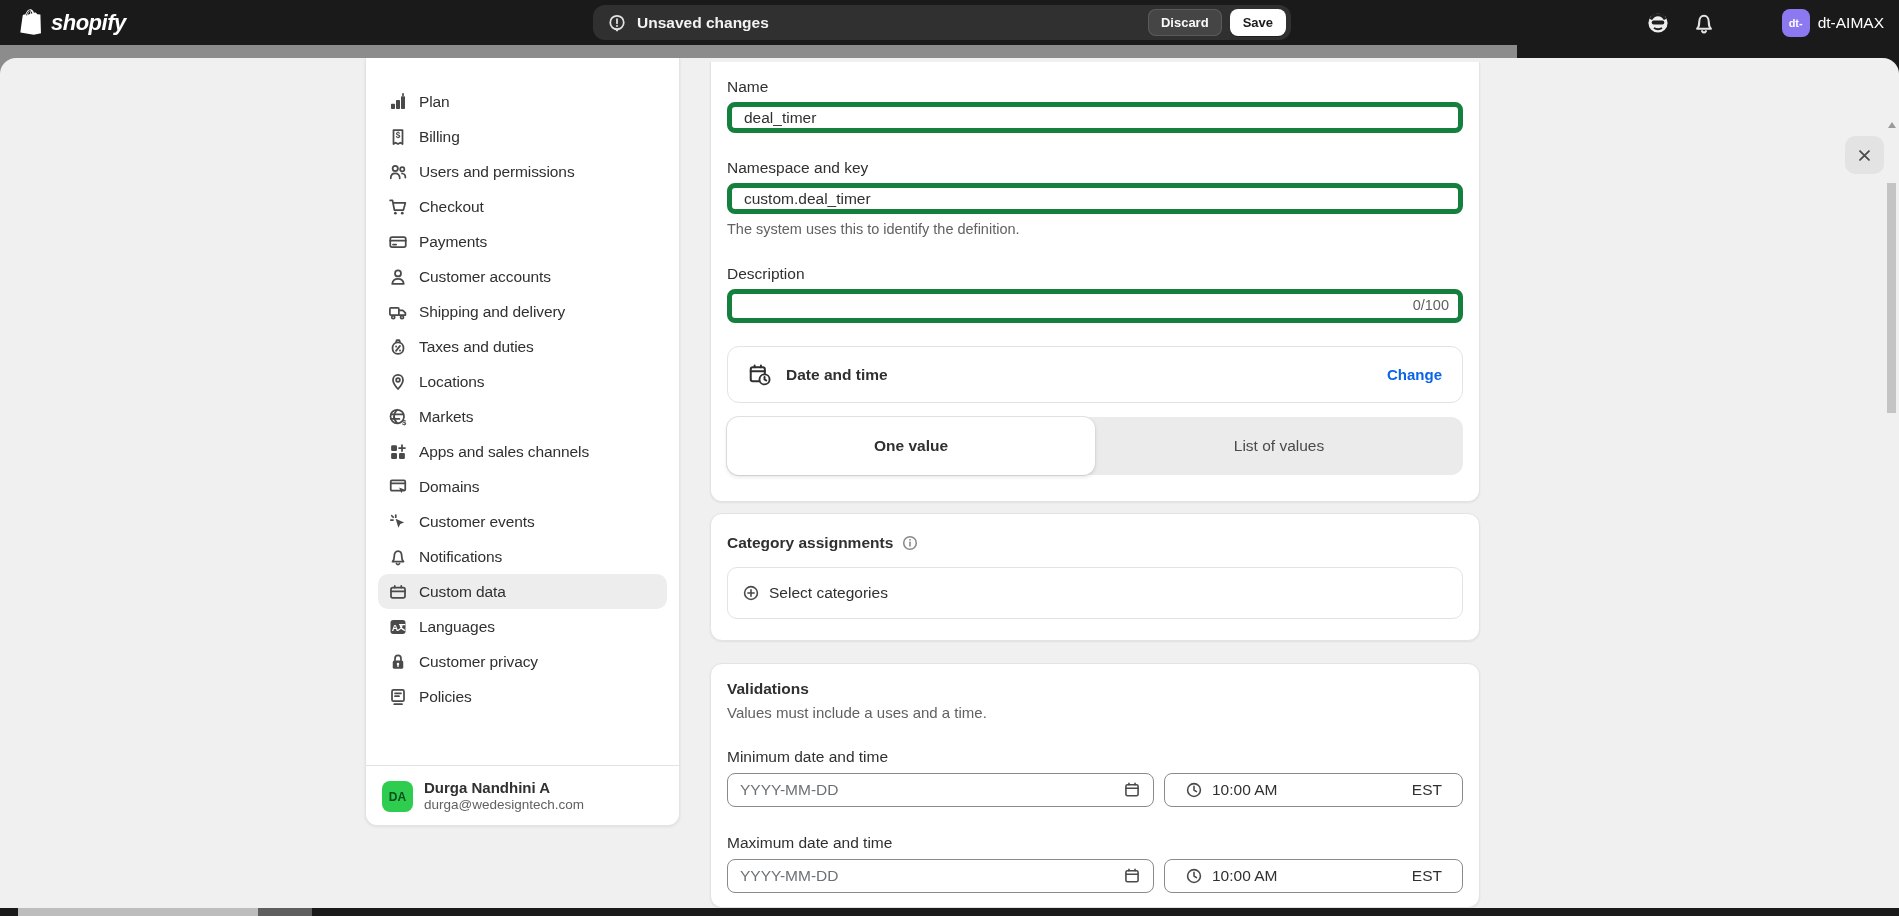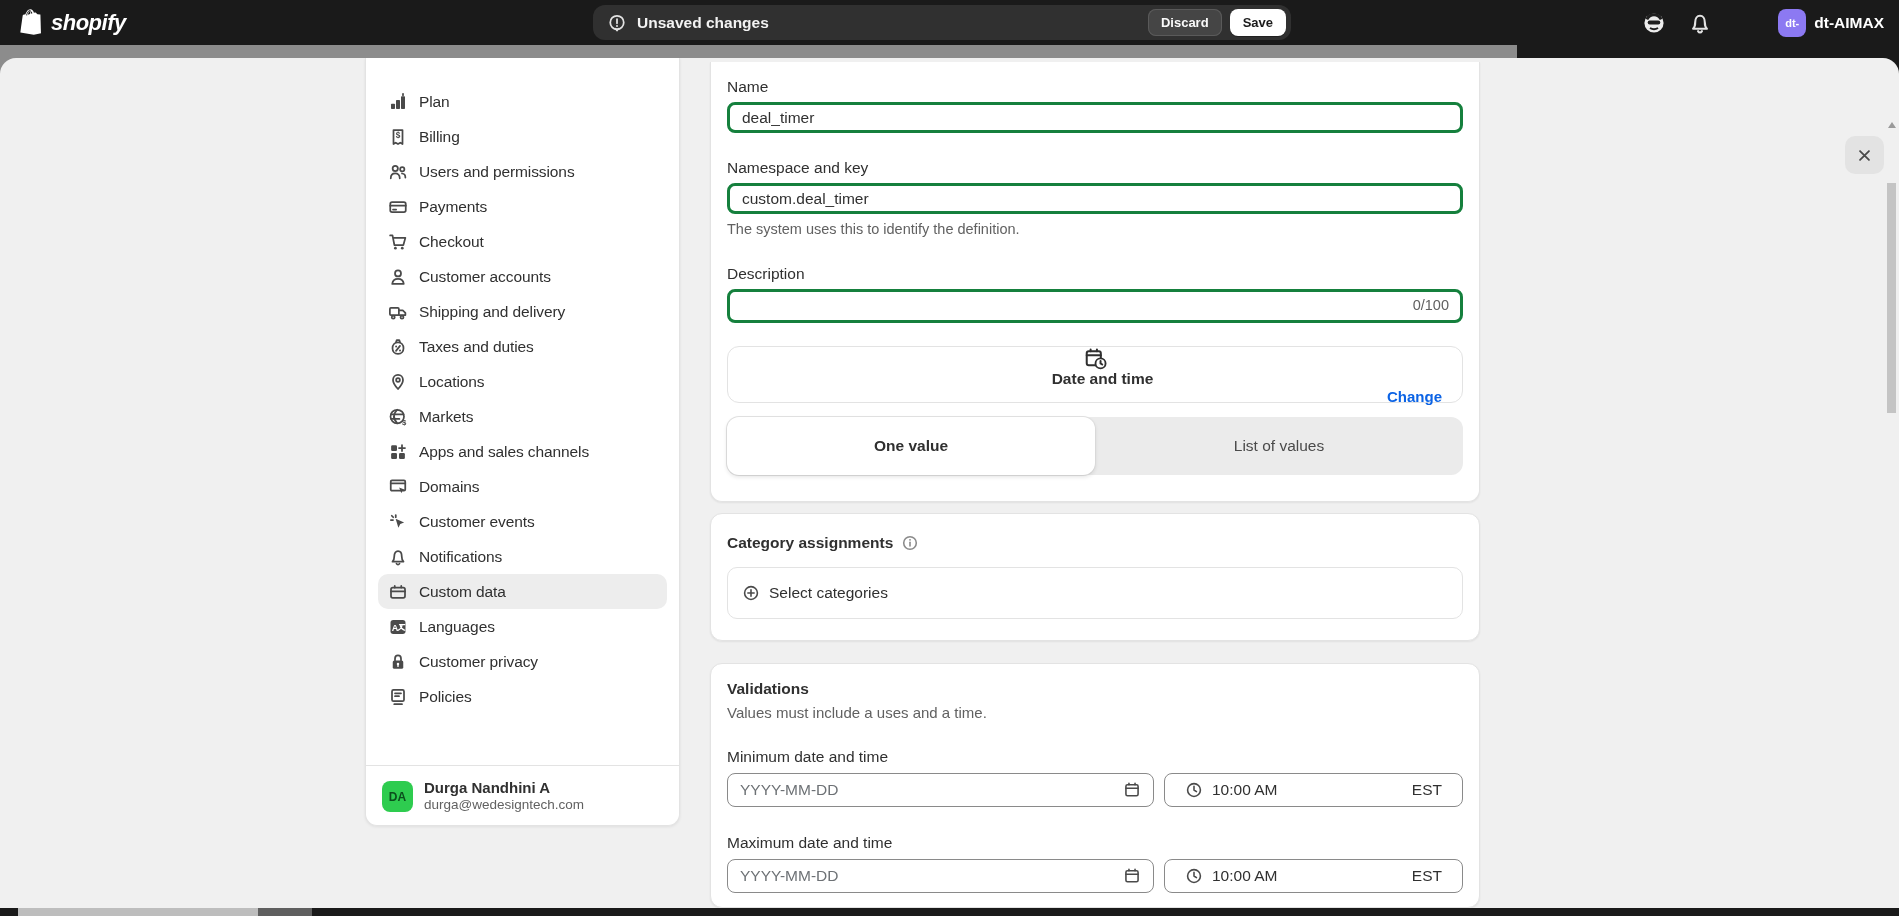--- a/index.html
+++ b/index.html
@@ -19,21 +19,21 @@
   .pill-btns { margin-left:auto; display:flex; gap:8px; }
   .btn { height:27px; border:none; border-radius:8px; font-size:13px; font-weight:600;
     padding:0 13px; cursor:pointer; font-family:inherit; }
   .btn.discard { background:#454545; color:#fafafa; box-shadow:inset 0 0 0 1px #5a5a5a; }
   .btn.save { background:#fff; color:#1a1a1a; box-shadow:0 1px 0 rgba(0,0,0,.3); }
   .topbar-right { position:absolute; right:15px; top:0; height:45px; display:flex; align-items:center; gap:22px; }
   .tb-ic { width:24px; height:24px; color:#e3e3e3; cursor:pointer; }
   .store-chip { display:flex; align-items:center; gap:8px; cursor:pointer; }
   .store-avatar { width:28px; height:28px; border-radius:8px; background:#8c79f2; color:#fff;
     font-size:11px; font-weight:700; display:flex; align-items:center; justify-content:center;margin-left:44px; }
-  .store-name { color:#fff; font-size:15.5px; font-weight:700; }
+  .store-name { color:#fff; font-size:15.5px; font-weight:400; }
 
   
   .modal { position:absolute; left:0; top:58px; width:1899px; height:858px; background:#f0f0f0;
     border-radius:16px 16px 0 0; overflow:hidden; }
 
   
   .sidenav { position:absolute; left:365px; top:0; width:315px; height:768px; background:#fff;
     border:1px solid #e3e3e3; border-top:none; border-radius:0 0 12px 12px;
     box-shadow:0 1px 3px rgba(26,26,26,.08); display:flex; flex-direction:column; }
   .nav-list { padding:26px 12px 8px 12px; flex:1; }
@@ -48,30 +48,30 @@
   .user-email { font-size:13.5px; color:#616161; margin-top:1px; }
 
   
   .card { position:absolute; left:710px; width:770px; background:#fff; border:1px solid #e3e3e3;
     border-radius:12px; box-shadow:0 1px 2px rgba(26,26,26,.07); padding:16px; }
   #card-definition { top:4px; height:440px; border-top:none; border-radius:0 0 12px 12px; }
   #card-categories { top:455px; height:128px; }
   #card-validations { top:605px; height:245px; }
 
   .f-label { font-size:15.5px; color:#303030; margin-bottom:6px; }
-  .t-input { width:100%; height:31px; border:3px solid #15803d; border-radius:8px; padding:0 12px;
+  .t-input { width:100%; height:31px; border:5px solid #15803d; border-radius:8px; padding:0 12px;
     font-size:15.5px; color:#303030; font-family:inherit; background:#fff; outline:none; }
   .help { font-size:14.5px; color:#616161; margin-top:7px; }
   .mt26 { margin-top:26px; } .mt28 { margin-top:28px; }
   .desc-wrap { position:relative; }
   .desc-wrap .counter { position:absolute; right:14px; top:8px; font-size:14.5px; color:#616161; }
   .desc-input { height:34px; padding-right:70px; }
 
   .type-row { margin-top:23px; height:57px; border:1px solid #e3e3e3; border-radius:12px;
-    display:flex; align-items:center; padding:0 20px;flex-direction:column; }
+    display:flex; align-items:center; padding:0 20px; }
   .type-row .icon { width:23px; height:23px; color:#303030; }
   .type-label { font-size:15.5px; font-weight:650; color:#303030; margin-left:15px; }
   .change-link { margin-left:auto; font-size:15px; font-weight:550; color:#0b63e5; text-decoration:none; cursor:pointer; }
 
   .segment { margin-top:14px; height:58px; background:#ebebeb; border-radius:12px; display:flex; }
   .seg-opt { flex:1; display:flex; align-items:center; justify-content:center; font-size:15.5px;
     color:#4a4a4a; cursor:pointer; border-radius:12px; }
   .seg-opt.active { background:#fff; color:#303030; font-weight:600;
     box-shadow:0 2px 4px rgba(26,26,26,.12), 0 0 0 1px #e3e3e3; }
 
@@ -195,36 +195,36 @@
                 <path class="s" d="M2.2 13c0-2.6 1.6-3.9 3.6-3.9S9.4 10.4 9.4 13"></path>
                 <circle class="s" cx="11.4" cy="5.8" r="1.7"></circle>
                 <path class="s" d="M11.2 9.2c1.6.1 2.7 1.2 2.7 3.2"></path>
               </svg>
             </span>
             <span>Users and permissions</span>
           </div>
           <div class="nav-item">
             <span class="icon">
               <svg viewBox="0 0 16 16">
+                <path class="s" d="M1.7 2.7h1.9l1.5 7.7h7.2l1.6-5.7H4.3"></path>
+                <circle class="f" cx="5.9" cy="12.9" r="1.1"></circle>
+                <circle class="f" cx="11.4" cy="12.9" r="1.1"></circle>
+              </svg>
+            </span>
+            <span>Checkout</span>
+          </div>
+          <div class="nav-item">
+            <span class="icon">
+              <svg viewBox="0 0 16 16">
                 <rect class="s" x="1.8" y="4" width="12.4" height="8" rx="1.5"></rect>
                 <path class="s" d="M1.8 6.9h12.4"></path>
                 <path class="s" d="M4 10h2.5"></path>
               </svg>
             </span>
             <span>Payments</span>
-          </div>
-          <div class="nav-item">
-            <span class="icon">
-              <svg viewBox="0 0 16 16">
-                <path class="s" d="M1.7 2.7h1.9l1.5 7.7h7.2l1.6-5.7H4.3"></path>
-                <circle class="f" cx="5.9" cy="12.9" r="1.1"></circle>
-                <circle class="f" cx="11.4" cy="12.9" r="1.1"></circle>
-              </svg>
-            </span>
-            <span>Checkout</span>
           </div>
           <div class="nav-item">
             <span class="icon">
               <svg viewBox="0 0 16 16">
                 <circle class="s" cx="8" cy="5.1" r="2.4"></circle>
                 <path class="s" d="M3.4 13.5c.3-2.9 2.1-4.1 4.6-4.1s4.3 1.2 4.6 4.1Z"></path>
               </svg>
             </span>
             <span>Customer accounts</span>
           </div>

